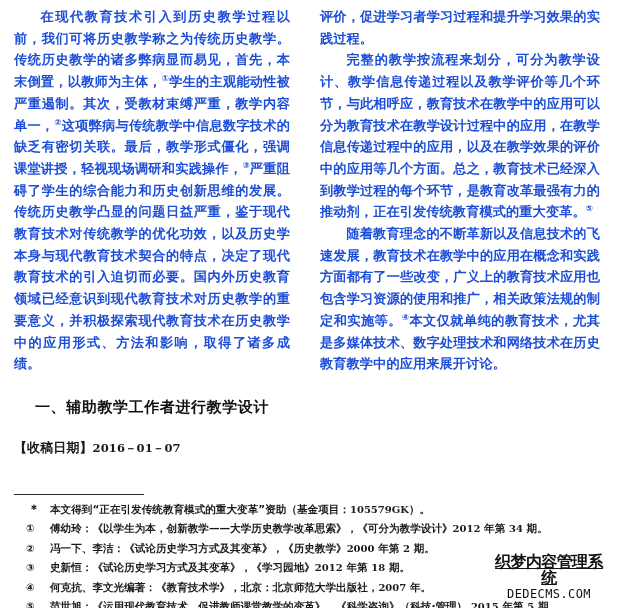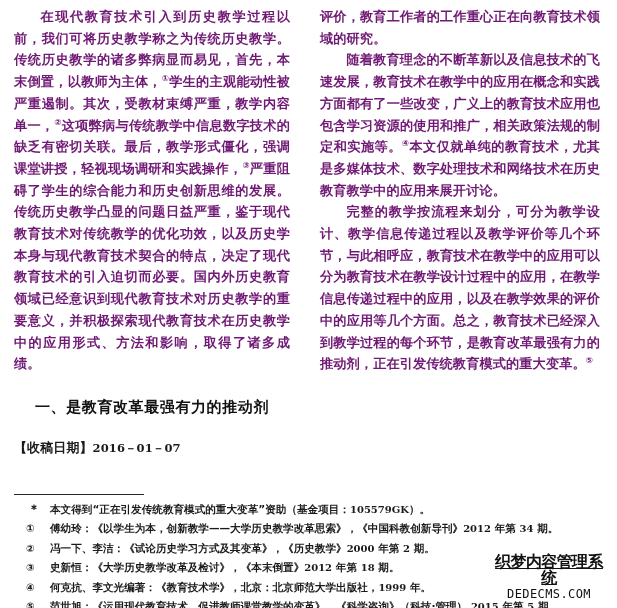--- a/index.html
+++ b/index.html
@@ -40,21 +40,21 @@
   .col-right { padding: 0 16px 0 12px; }
 
   p.body {
     margin: 0;
     font-size: 13.2px;
     line-height: 21.7px;
     text-align: justify;
     text-justify: inter-ideograph;
     letter-spacing: 0.1px;
     font-weight: 700;
-    color: #701a75;
+    color: #1d4ed8;
   }
   p.body.indent { text-indent: 2em; }
 
   sup.fn {
     font-size: 8.5px;
     vertical-align: super;
     line-height: 0;
     font-weight: 700;
   }
 
@@ -156,64 +156,64 @@
 <body>
 
 <div class="page">
 
   <div class="columns">
 
     <div class="col col-left">
 
       <p class="body indent"><span>在现代教育技术引入到历史教学过程以前，我们可将历史教学称之为传统历史教学。传统历史教学的诸多弊病显而易见，首先，本末倒置，以教师为主体，</span><sup class="fn">①</sup><span>学生的主观能动性被严重遏制。其次，受教材束缚严重，教学内容单一，</span><sup class="fn">②</sup><span>这项弊病与传统教学中信息数字技术的缺乏有密切关联。最后，教学形式僵化，强调课堂讲授，轻视现场调研和实践操作，</span><sup class="fn">③</sup><span>严重阻碍了学生的综合能力和历史创新思维的发展。传统历史教学凸显的问题日益严重，鉴于现代教育技术对传统教学的优化功效，以及历史学本身与现代教育技术契合的特点，决定了现代教育技术的引入迫切而必要。国内外历史教育领域已经意识到现代教育技术对历史教学的重要意义，并积极探索现代教育技术在历史教学中的应用形式、方法和影响，取得了诸多成绩。</span></p>
 
-      <h2 class="section">一、是教育改革最强有力的推动剂</h2>
+      <h2 class="section">一、辅助教学工作者进行教学设计</h2>
 
 
       <p class="received"><span>【收稿日期】</span><span class="num">2016－01－07</span></p>
     </div>
 
     <div class="col col-right">
 
-      <p class="body">评价，教育工作者的工作重心正在向教育技术领域的研究。</p>
+      <p class="body">评价，促进学习者学习过程和提升学习效果的实践过程。</p>
+
+      <p class="body indent"><span>完整的教学按流程来划分，可分为教学设计、教学信息传递过程以及教学评价等几个环节，与此相呼应，教育技术在教学中的应用可以分为教育技术在教学设计过程中的应用，在教学信息传递过程中的应用，以及在教学效果的评价中的应用等几个方面。总之，教育技术已经深入到教学过程的每个环节，是教育改革最强有力的推动剂，正在引发传统教育模式的重大变革。</span><sup class="fn">⑤</sup></p>
 
       <p class="body indent"><span>随着教育理念的不断革新以及信息技术的飞速发展，教育技术在教学中的应用在概念和实践方面都有了一些改变，广义上的教育技术应用也包含学习资源的使用和推广，相关政策法规的制定和实施等。</span><sup class="fn">④</sup><span>本文仅就单纯的教育技术，尤其是多媒体技术、数字处理技术和网络技术在历史教育教学中的应用来展开讨论。</span></p>
-
-      <p class="body indent"><span>完整的教学按流程来划分，可分为教学设计、教学信息传递过程以及教学评价等几个环节，与此相呼应，教育技术在教学中的应用可以分为教育技术在教学设计过程中的应用，在教学信息传递过程中的应用，以及在教学效果的评价中的应用等几个方面。总之，教育技术已经深入到教学过程的每个环节，是教育改革最强有力的推动剂，正在引发传统教育模式的重大变革。</span><sup class="fn">⑤</sup></p>
 
     </div>
   </div>
 
   <div class="fn-rule"></div>
 
   <div class="footnotes">
 
     <div class="fn-row">
       <span class="fn-mark star">＊</span>
       <span class="fn-text"><span>本文得到“正在引发传统教育模式的重大变革”资助（基金项目：</span><span class="lat">105579GK</span><span>）。</span></span>
     </div>
 
     <div class="fn-row">
       <span class="fn-mark">①</span>
-      <span class="fn-text"><span>傅幼玲：《以学生为本，创新教学——大学历史教学改革思索》，《中国科教创新导刊》</span><span class="lat">2012</span><span> 年第 </span><span class="lat">34</span><span> 期。</span></span>
+      <span class="fn-text"><span>傅幼玲：《以学生为本，创新教学——大学历史教学改革思索》，《可分为教学设计》</span><span class="lat">2012</span><span> 年第 </span><span class="lat">34</span><span> 期。</span></span>
     </div>
 
     <div class="fn-row">
       <span class="fn-mark">②</span>
       <span class="fn-text"><span>冯一下、李洁：《试论历史学习方式及其变革》，《历史教学》</span><span class="lat">2000</span><span> 年第 </span><span class="lat">2</span><span> 期。</span></span>
     </div>
 
     <div class="fn-row">
       <span class="fn-mark">③</span>
-      <span class="fn-text"><span>史新恒：《大学历史教学改革及检讨》，《本末倒置》</span><span class="lat">2012</span><span> 年第 </span><span class="lat">18</span><span> 期。</span></span>
+      <span class="fn-text"><span>史新恒：《试论历史学习方式及其变革》，《学习园地》</span><span class="lat">2012</span><span> 年第 </span><span class="lat">18</span><span> 期。</span></span>
     </div>
 
     <div class="fn-row">
       <span class="fn-mark">④</span>
-      <span class="fn-text"><span>何克抗、李文光编著：《教育技术学》，北京：北京师范大学出版社，</span><span class="lat">1999</span><span> 年。</span><span class="lat"></span><span></span></span>
+      <span class="fn-text"><span>何克抗、李文光编著：《教育技术学》，北京：北京师范大学出版社，</span><span class="lat">2007</span><span> 年。</span><span class="lat"></span><span></span></span>
     </div>
 
     <div class="fn-row">
       <span class="fn-mark">⑤</span>
       <span class="fn-text"><span>范世旭：《运用现代教育技术　促进教师课堂教学的变革》，《科学咨询》（科技·管理） </span><span class="lat">2015</span><span> 年第 </span><span class="lat">5</span><span> 期。</span></span>
     </div>
   </div>
 
   <div class="watermark">
     <span class="wm-cn">织梦内容管理系统</span>

